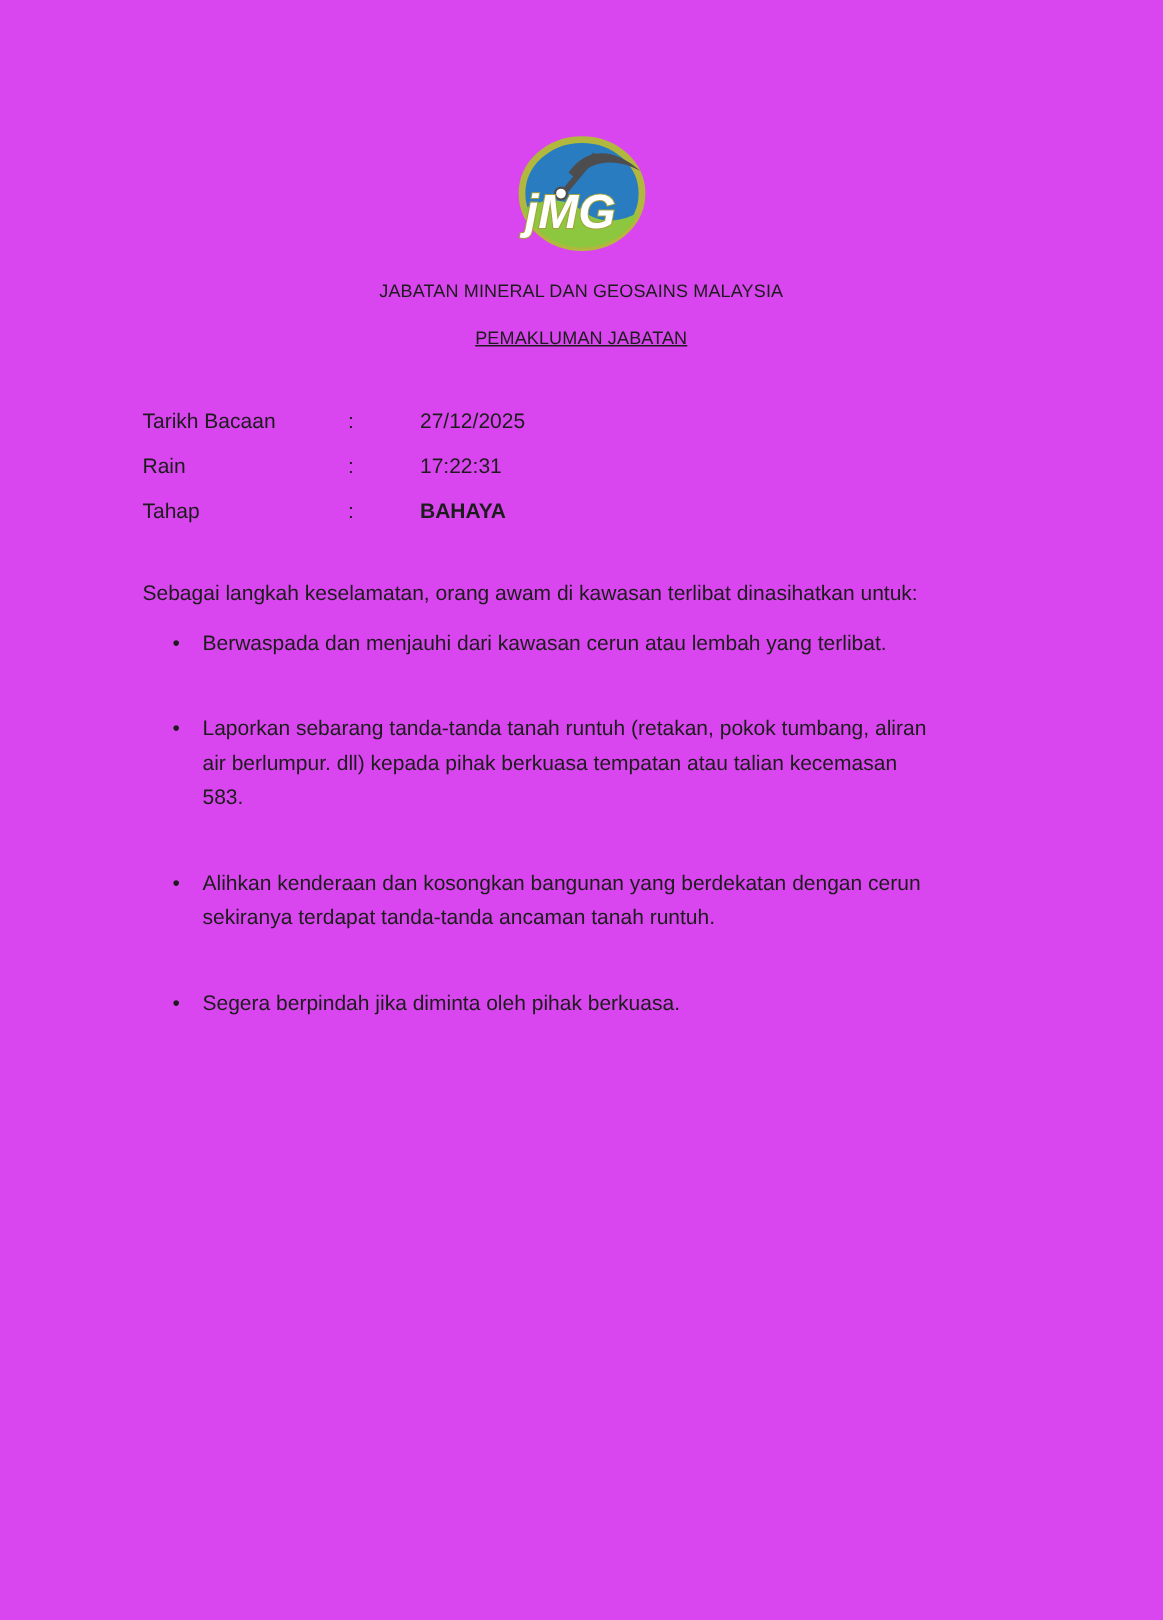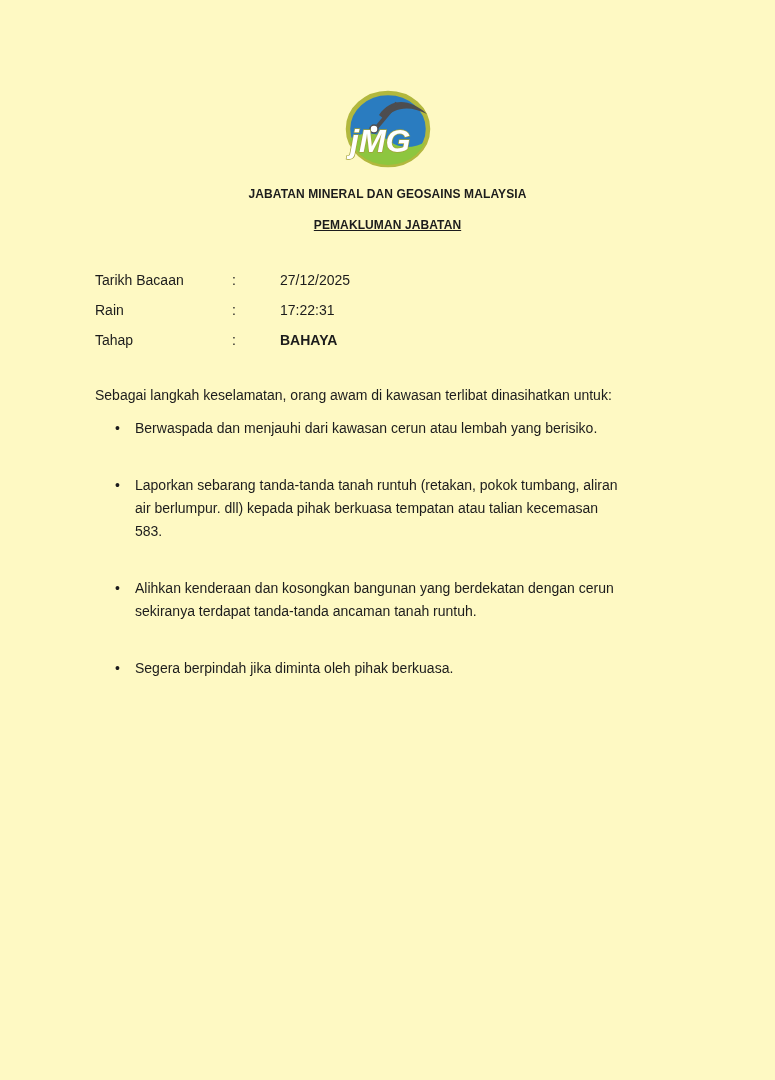--- a/index.html
+++ b/index.html
@@ -1,31 +1,31 @@
 <!DOCTYPE html>
 <html><head>
 <meta charset="utf-8">
 <style>
   html, body { margin: 0; padding: 0; background: #ffffff; }
   .page {
     position: relative;
     width: 775px;
     height: 1080px;
-    background: #fef9c3;
+    background: #d946ef;
     font-family: "Liberation Sans", sans-serif;
     font-size: 14px;
     line-height: 23px;
     color: #1c1c1c;
     overflow: hidden;
     box-sizing: border-box;
   }
   .logo-wrap { width: 90px; height: 80px; margin: 88px auto 0 auto; }
   .headings { width: 585px; margin: 0 auto; text-align: center; }
   .headings h1, .headings h2, .headings h3 {
-    margin: 0; font-size: 12px; line-height: 16px; font-weight: 700;
+    margin: 0; font-size: 12px; line-height: 16px; font-weight: 400;
     letter-spacing: 0.1px;
   }
   .headings h1 { margin-top: 18px; }
   .headings h2 { margin-top: 15px; text-decoration: underline; }
   .headings h3 { margin-top: 15px; }
 
   .intro { width: 550px; margin: 33px 0 0 95px; }
   .intro .instrument { font-style: italic; }
   .intro .level { font-weight: 700; }
 
@@ -87,21 +87,21 @@
       <span class="dsep">:</span>
       <span class="dvalue bold">BAHAYA</span>
     </div>
   </div>
 
   <p class="advice-intro">Sebagai langkah keselamatan, orang awam di kawasan terlibat dinasihatkan untuk:</p>
 
   <ul class="advice">
     <li>
       <span class="bullet">•</span>
-      <span class="li-text">Berwaspada dan menjauhi dari kawasan cerun atau lembah yang berisiko.</span>
+      <span class="li-text">Berwaspada dan menjauhi dari kawasan cerun atau lembah yang terlibat.</span>
     </li>
     <li>
       <span class="bullet">•</span>
       <span class="li-text">Laporkan sebarang tanda-tanda tanah runtuh (retakan, pokok tumbang, aliran air berlumpur. dll) kepada pihak berkuasa tempatan atau talian kecemasan 583.</span>
     </li>
     <li>
       <span class="bullet">•</span>
       <span class="li-text">Alihkan kenderaan dan kosongkan bangunan yang berdekatan dengan cerun sekiranya terdapat tanda-tanda ancaman tanah runtuh.</span>
     </li>
     <li>

